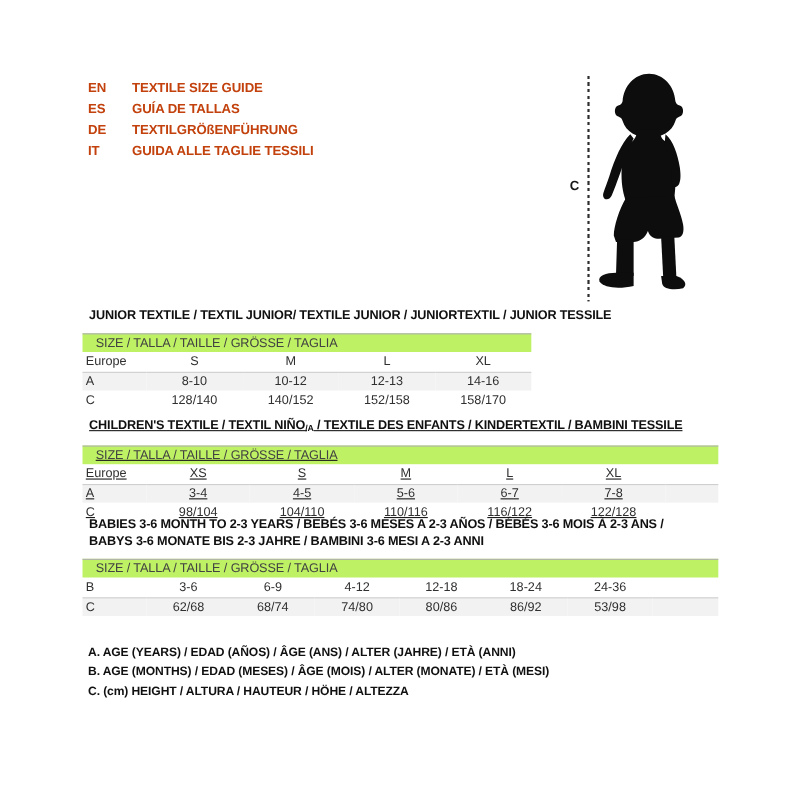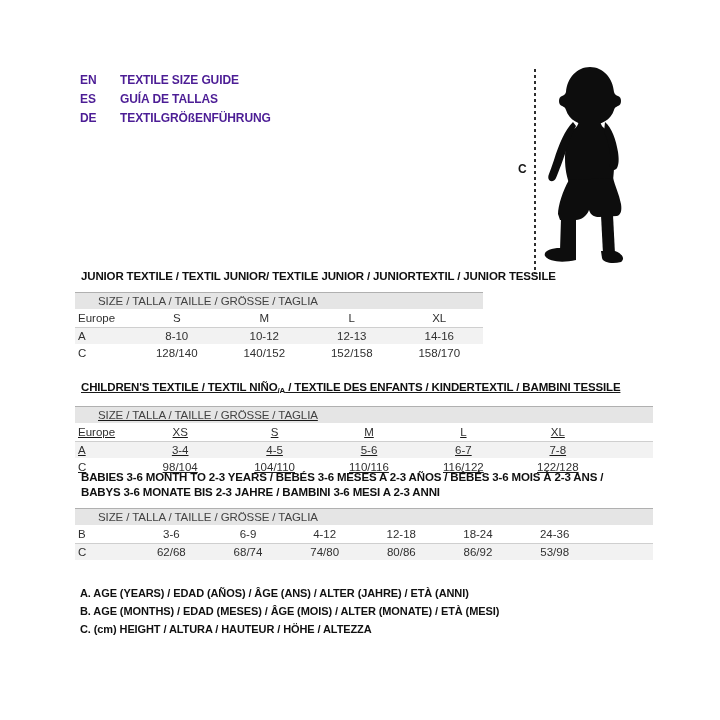--- a/index.html
+++ b/index.html
@@ -2,40 +2,40 @@
 <html><head>
 <meta charset="utf-8">
 <style>
   * { margin:0; padding:0; box-sizing:border-box; }
   html,body { width:720px; height:720px; }
   body { background:#fff; font-family:"Liberation Sans", sans-serif; color:#1a1a1a; position:relative; overflow:hidden; }
   .page { position:absolute; inset:0; background:#ffffff; }
 
   
   .lang-block { position:absolute; left:80px; top:71px; }
-  .lang-row { display:flex; font-weight:bold; font-size:12px; line-height:19px; letter-spacing:-0.1px; color:#4c1d95; }
+  .lang-row { display:flex; font-weight:bold; font-size:12px; line-height:19px; letter-spacing:-0.1px; color:#c2410c; }
   .lang-code { width:40px; }
 
   
   .figure-area { position:absolute; left:515px; top:58px; width:150px; height:220px; }
   .c-label { position:absolute; left:3px; top:104px; font-weight:bold; font-size:12px; color:#161616; }
   .dash-line { position:absolute; left:19px; top:11px; width:2px; height:205px;
                background:repeating-linear-gradient(to bottom,#2e2e2e 0 3px, transparent 3px 6px); }
   .toddler { position:absolute; left:28px; top:2px; }
 
   
   .tbl-section { position:absolute; left:75px; }
-  #t1 { top:269px; width:408px; }
+  #t1 { top:280px; width:408px; }
   #t2 { top:380px; width:578px;text-decoration:underline; }
   #t3 { top:470px; width:578px; }
   .tbl-title { font-size:11.5px; font-weight:bold; line-height:15px; letter-spacing:-0.15px;
                color:#101010; padding-left:6px; margin-bottom:8px; white-space:nowrap; }
   .tbl-title sub { font-size:8px; vertical-align:-2px; }
-  .size-band { background:#e5e5e5; border-top:1px solid #b0b0b0; color:#424242;
-               font-size:11.5px; height:17px; line-height:16px; padding-left:23px;
+  .size-band { background:#bef264; border-top:1px solid #b0b0b0; color:#424242;
+               font-size:11.5px; height:17px; line-height:16px; padding-left:12px;
                letter-spacing:-0.1px; margin-bottom:1px; }
   table { width:100%; border-collapse:collapse; table-layout:fixed; font-size:11.5px; color:#303030; }
   td { height:17px; text-align:center; padding:0; white-space:nowrap; }
   td.lbl { text-align:left; padding-left:3px; }
   tr.shaded { background:#f2f2f2; }
   tr.hairline td { border-bottom:1px solid #cfcfcf; }
 
   
   .legend { position:absolute; left:80px; top:584px; }
   .legend-line { font-weight:bold; font-size:11px; line-height:18px; letter-spacing:-0.1px; color:#101010; white-space:nowrap; }
@@ -50,20 +50,24 @@
       <span class="lang-code">EN</span>
       <span class="lang-text">TEXTILE SIZE GUIDE</span>
     </div>
     <div class="lang-row">
       <span class="lang-code">ES</span>
       <span class="lang-text">GUÍA DE TALLAS</span>
     </div>
     <div class="lang-row">
       <span class="lang-code">DE</span>
       <span class="lang-text">TEXTILGRÖßENFÜHRUNG</span>
+    </div>
+    <div class="lang-row">
+      <span class="lang-code">IT</span>
+      <span class="lang-text">GUIDA ALLE TAGLIE TESSILI</span>
     </div>
   </div>
 
   <div class="figure-area">
     <span class="c-label">C</span>
     <div class="dash-line"></div>
     <svg class="toddler" width="112" height="210" viewBox="0 0 112 210" fill="#0d0d0d" xmlns="http://www.w3.org/2000/svg">
 
       <path d="M47 7 C34 7 24 18 23 32 C22 35 21 35 19 36 C15 37 15 45 19 46 C21 47 22 47 23 50 C26 60 36 65 47 65 C58 65 68 60 71 50 C72 47 73 47 75 46 C79 45 79 37 75 36 C73 35 72 35 71 32 C70 18 60 7 47 7 Z"></path>
 

